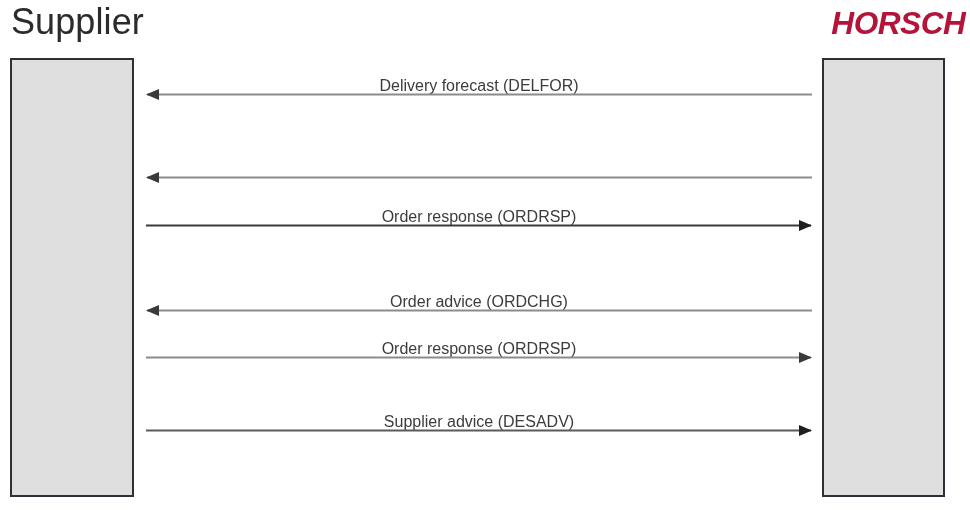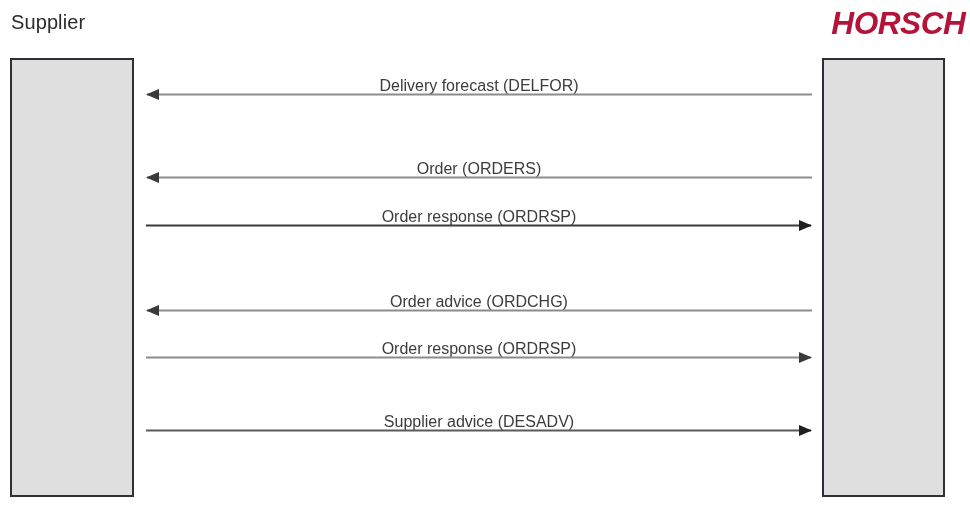--- a/index.html
+++ b/index.html
@@ -17,21 +17,21 @@
     height: 510px;
     background: #ffffff;
     overflow: hidden;
   }
 
   
   #page-title {
     position: absolute;
     left: 11px;
     top: 3px;
-    font-size: 20px;
+    font-size: 36px;
     font-weight: 400;
     letter-spacing: 0.1px;
     color: #2b2b2b;
     line-height: 38px;
     white-space: nowrap;
   }
   #brand-logo {
     position: absolute;
     right: 5px;
     top: 6px;
@@ -101,21 +101,20 @@
 
   <div id="messages-layer">
       <div class="message" style="top: 67px;">
         <div class="message-label">Delivery forecast (DELFOR)</div>
         <svg class="message-arrow" viewBox="0 0 666 13" width="666" height="13" preserveAspectRatio="none">
           <line y1="6.5" y2="6.5" stroke="#8c8c8c" stroke-width="2" x1="1" x2="666"></line>
           <polygon fill="#3a3a3a" points="0,6.5 13,1 13,12"></polygon>
         </svg>
       </div>
       <div class="message" style="top: 150px;">
-        <div class="message-label">Order (ORDERS)</div>
         <svg class="message-arrow" viewBox="0 0 666 13" width="666" height="13" preserveAspectRatio="none">
           <line y1="6.5" y2="6.5" stroke="#8c8c8c" stroke-width="2" x1="1" x2="666"></line>
           <polygon fill="#3a3a3a" points="0,6.5 13,1 13,12"></polygon>
         </svg>
       </div>
       <div class="message" style="top: 198px;">
         <div class="message-label">Order response (ORDRSP)</div>
         <svg class="message-arrow" viewBox="0 0 666 13" width="666" height="13" preserveAspectRatio="none">
           <line y1="6.5" y2="6.5" stroke="#3a3a3a" stroke-width="2" x1="0" x2="665"></line>
           <polygon fill="#1f1f1f" points="666,6.5 653,1 653,12"></polygon>

